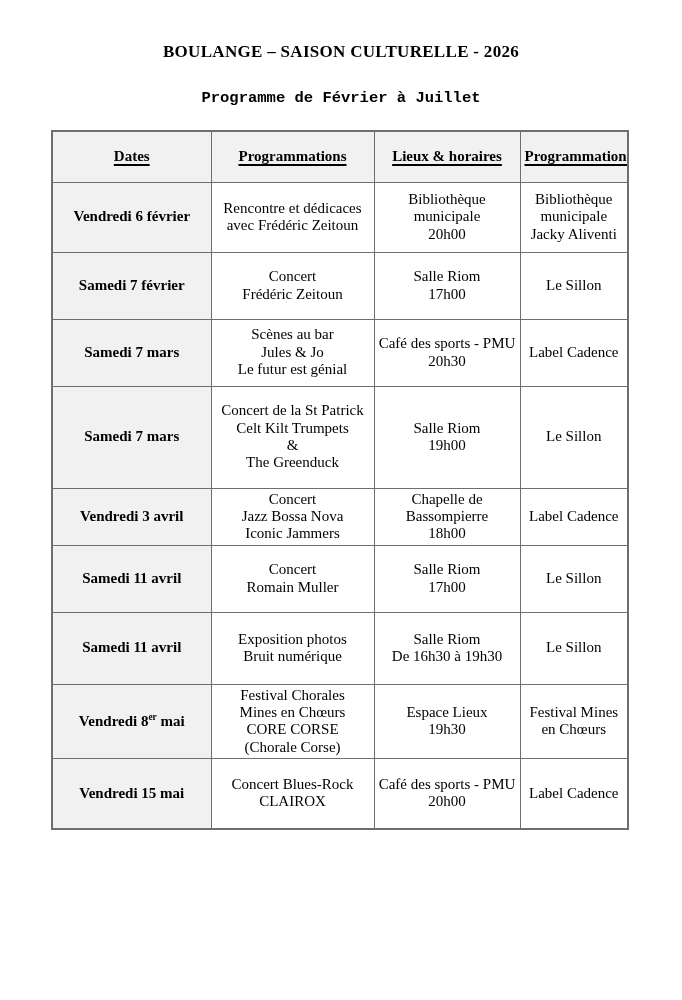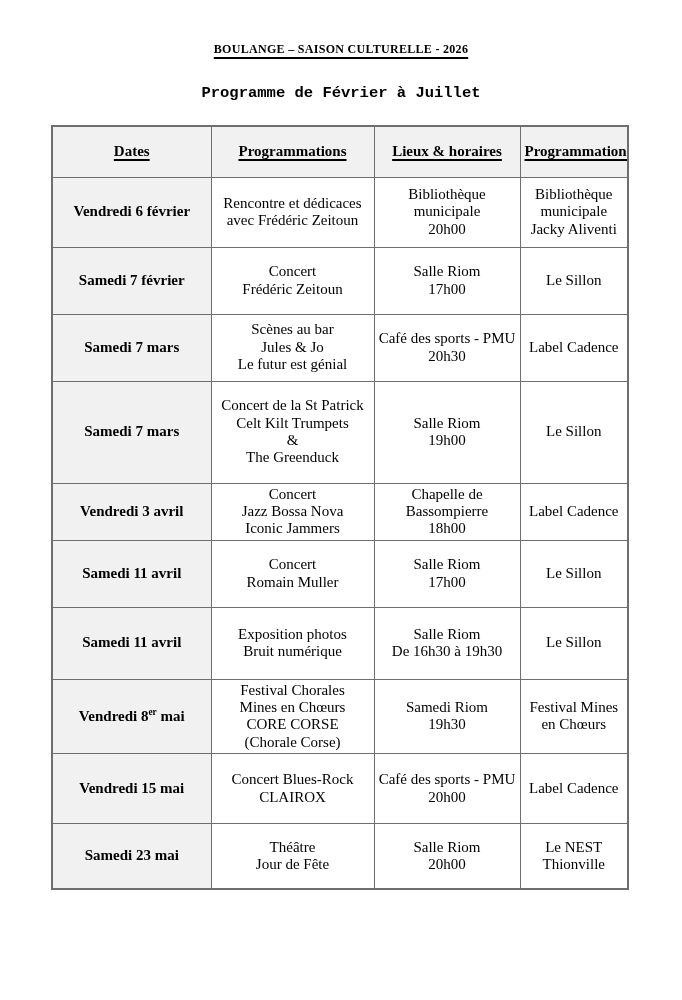--- a/index.html
+++ b/index.html
@@ -7,24 +7,23 @@
     width: 682px;
     height: 1000px;
     background: var(--page_bg, #ffffff);
     color: var(--text, #000000);
     font-family: "Liberation Serif", serif;
   }
   .page { padding-top: 42px; }
   .doc-title {
     margin: 0;
     text-align: center;
-    font-size: 12px;
+    font-size: 17px;
     font-weight: bold;
     letter-spacing: 0.3px;
-    text-decoration: underline;
     text-decoration-thickness: 2px;
     text-underline-offset: 4px;
   }
   .doc-subtitle {
     margin: 27px 0 0 0;
     text-align: center;
     font-size: 15.5px;
     font-weight: bold;
     font-family: Liberation Mono, monospace;
   }
@@ -159,38 +158,29 @@
         <td>Salle Riom
 De 16h30 à 19h30</td>
         <td>Le Sillon</td>
       </tr>
       <tr>
         <td class="date-cell"><span>Vendredi 8</span><sup>er</sup><span> mai</span></td>
         <td>Festival Chorales
 Mines en Chœurs
 CORE CORSE
 (Chorale Corse)</td>
-        <td>Samedi Riom
+        <td>Espace Lieux
 19h30</td>
         <td>Festival Mines
 en Chœurs</td>
       </tr>
       <tr>
         <td class="date-cell">Vendredi 15 mai</td>
         <td>Concert Blues-Rock
 CLAIROX</td>
         <td>Café des sports - PMU
 20h00</td>
         <td>Label Cadence</td>
       </tr>
-      <tr>
-        <td class="date-cell">Samedi 23 mai</td>
-        <td>Théâtre
-Jour de Fête</td>
-        <td>Salle Riom
-20h00</td>
-        <td>Le NEST
-Thionville</td>
-      </tr>
     </tbody>
   </table>
 
 </div>
 
 </body></html>

